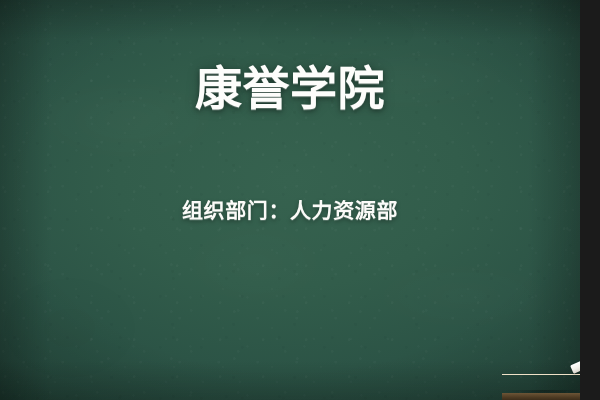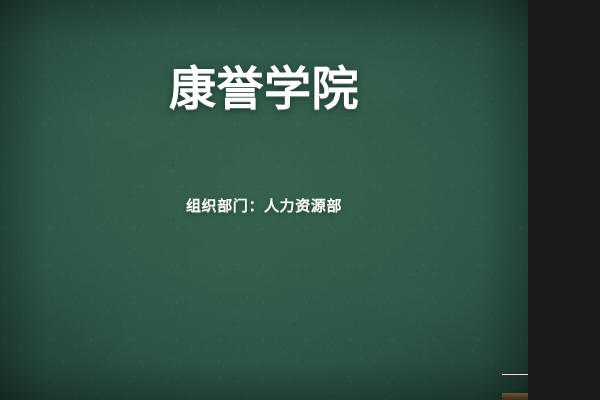--- a/index.html
+++ b/index.html
@@ -4,21 +4,21 @@
 <title>康誉学院"开学季"启动大会</title>
 <style>
   html, body {
     margin: 0;
     padding: 0;
     background: #1b1b1b;
   }
 
   #slide {
     position: relative;
-    width: 528px;
+    width: 580px;
     height: 400px;
     overflow: hidden;
     font-family: "DejaVu Sans", "Liberation Sans", sans-serif;
     background-color: #2e5849;
     user-select: none;
   }
 
   
   .board-base {
     position: absolute;
@@ -99,21 +99,21 @@
       0 2px 5px rgba(0,0,0,.38),
       0 0 14px rgba(0,0,0,.20);
   }
   .title-line-1 { margin-top: 58px; }
   .title-line-2 { margin-top: -4px; }
 
   .subtitle {
     width: 100%;
     text-align: center;
     color: #fbfbf8;
-    font-size: 15px;
+    font-size: 21px;
     font-weight: bold;
     letter-spacing: .6px;
     margin-top: 73px;
     text-shadow:
       0 1px 0 rgba(255,255,255,.18),
       0 2px 4px rgba(0,0,0,.36);
   }
 
   
   .ledge {

